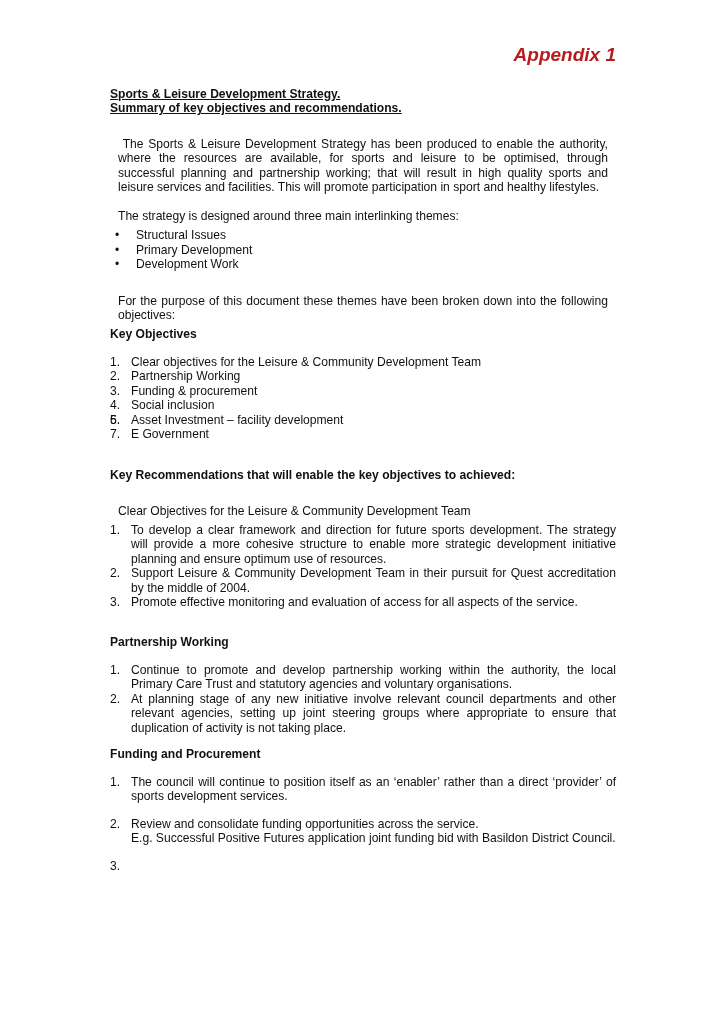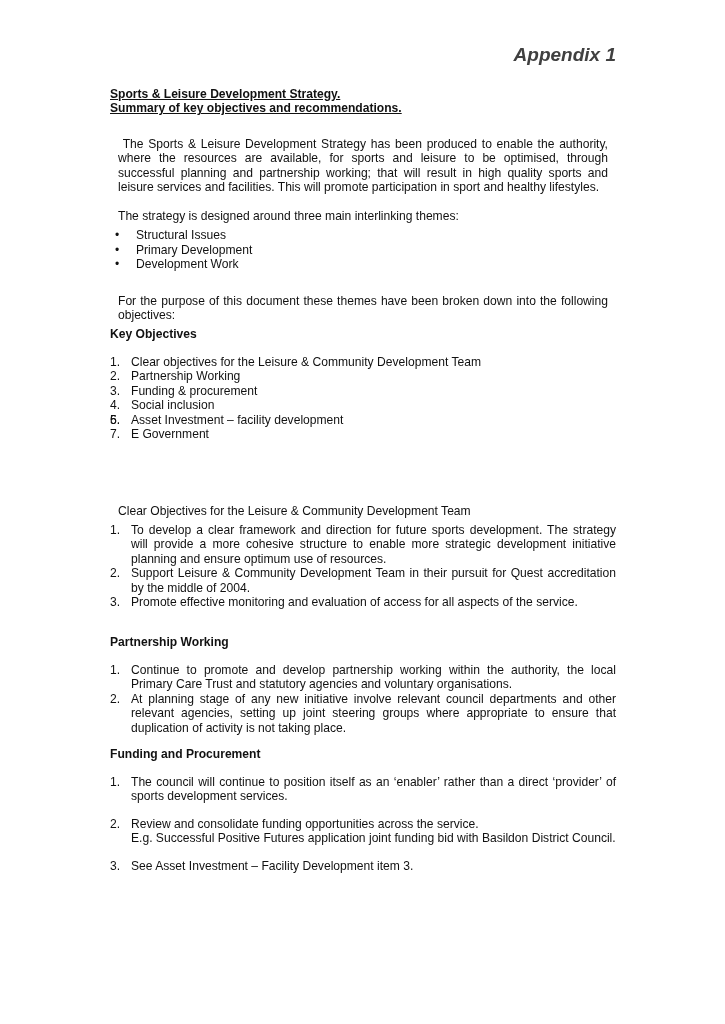--- a/index.html
+++ b/index.html
@@ -4,21 +4,21 @@
 <style>
   html, body { margin: 0; padding: 0; background: #ffffff; }
   body { width: 725px; height: 1024px; position: relative; overflow: hidden; }
   .page {
     position: absolute; left: 0; top: 0; width: 725px; height: 1024px; background: #fff;
     font-family: "Liberation Sans", sans-serif; color: #111; font-size: 12.1px; line-height: 14.4px;
   }
   .abs { position: absolute; }
   .appendix {
     left: 470px; top: 44px; width: 146px; text-align: right;
-    font-size: 19px; font-weight: bold; font-style: italic; line-height: 22px; color: #404040;
+    font-size: 19px; font-weight: bold; font-style: italic; line-height: 22px; color: #b91c1c;
   }
   .title { left: 110px; top: 87px; font-weight: bold; text-decoration: underline; }
   .para { left: 110px; width: 506px; text-align: justify; }
   .para p { margin: 8px; }
   .bullets { left: 110px; width: 506px; }
   .bullets .li { position: relative; padding-left: 26px; height: 14.6px; }
   .bullets .dot { position: absolute; left: 5px; top: 0; }
   .heading { left: 110px; font-weight: bold; text-align: right; }
   .olist { left: 110px; width: 506px; }
   .olist .li { position: relative; padding-left: 21px; text-align: justify; }
@@ -60,20 +60,21 @@
   <div class="abs olist" style="top:355px;">
     <div class="li"><span class="num">1.</span><span>Clear objectives for the Leisure &amp; Community Development Team</span></div>
     <div class="li"><span class="num">2.</span><span>Partnership Working</span></div>
     <div class="li"><span class="num">3.</span><span>Funding &amp; procurement</span></div>
     <div class="li"><span class="num">4.</span><span>Social inclusion</span></div>
     <div class="li"><span class="num">5.</span></div>
     <div class="li"><span class="num">6.</span><span>Asset Investment – facility development</span></div>
     <div class="li"><span class="num">7.</span><span>E Government</span></div>
   </div>
 
+  <div class="abs heading" style="top:468px;">Key Recommendations that will enable the key objectives to achieved:</div>
 
   <div class="abs para" style="top:496px;">
     <p>Clear Objectives for the Leisure &amp; Community Development Team</p>
   </div>
 
   <div class="abs olist" style="top:523px;">
     <div class="li"><span class="num">1.</span><span>To develop a clear framework and direction for future sports development. The strategy will provide a more cohesive structure to enable more strategic development initiative planning and ensure optimum use of resources.</span></div>
     <div class="li"><span class="num">2.</span><span>Support Leisure &amp; Community Development Team in their pursuit for Quest accreditation by the middle of 2004.</span></div>
     <div class="li"><span class="num">3.</span><span>Promote effective monitoring and evaluation of access for all aspects of the service.</span></div>
   </div>
@@ -85,16 +86,16 @@
     <div class="li"><span class="num">2.</span><span>At planning stage of any new initiative involve relevant council departments and other relevant agencies, setting up joint steering groups where appropriate to ensure that duplication of activity is not taking place.</span></div>
   </div>
 
   <div class="abs heading" style="top:747px;">Funding and Procurement</div>
 
   <div class="abs olist" style="top:775px;">
     <div class="li"><span class="num">1.</span><span>The council will continue to position itself as an ‘enabler’ rather than a direct ‘provider’ of sports development services.</span></div>
     <div class="gap"></div>
     <div class="li"><span class="num">2.</span><span>Review and consolidate funding opportunities across the service.</span><div>E.g. Successful Positive Futures application joint funding bid with Basildon District Council.</div></div>
     <div class="gap"></div>
-    <div class="li"><span class="num">3.</span><span>See Asset Investment – Facility Development item 3.</span></div>
+    <div class="li"><span class="num">3.</span></div>
   </div>
 
 </div>
 
 </body></html>

